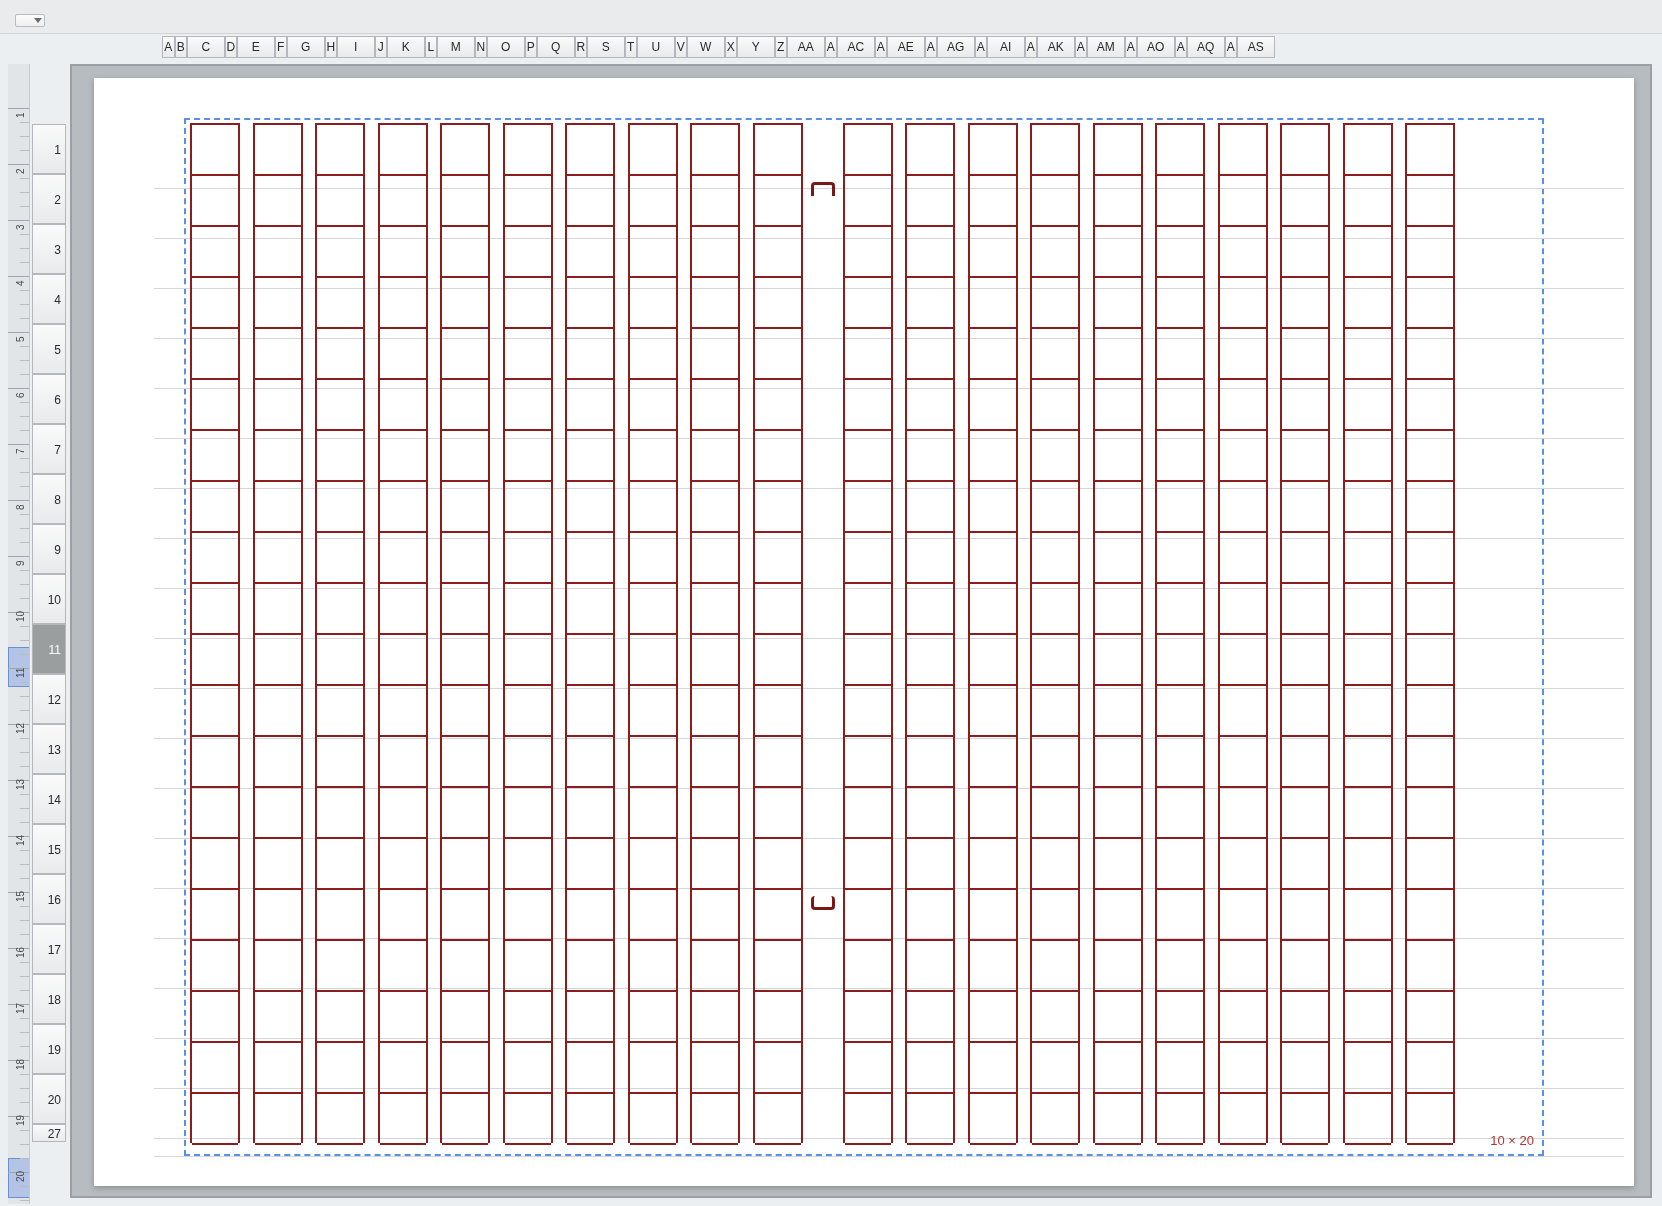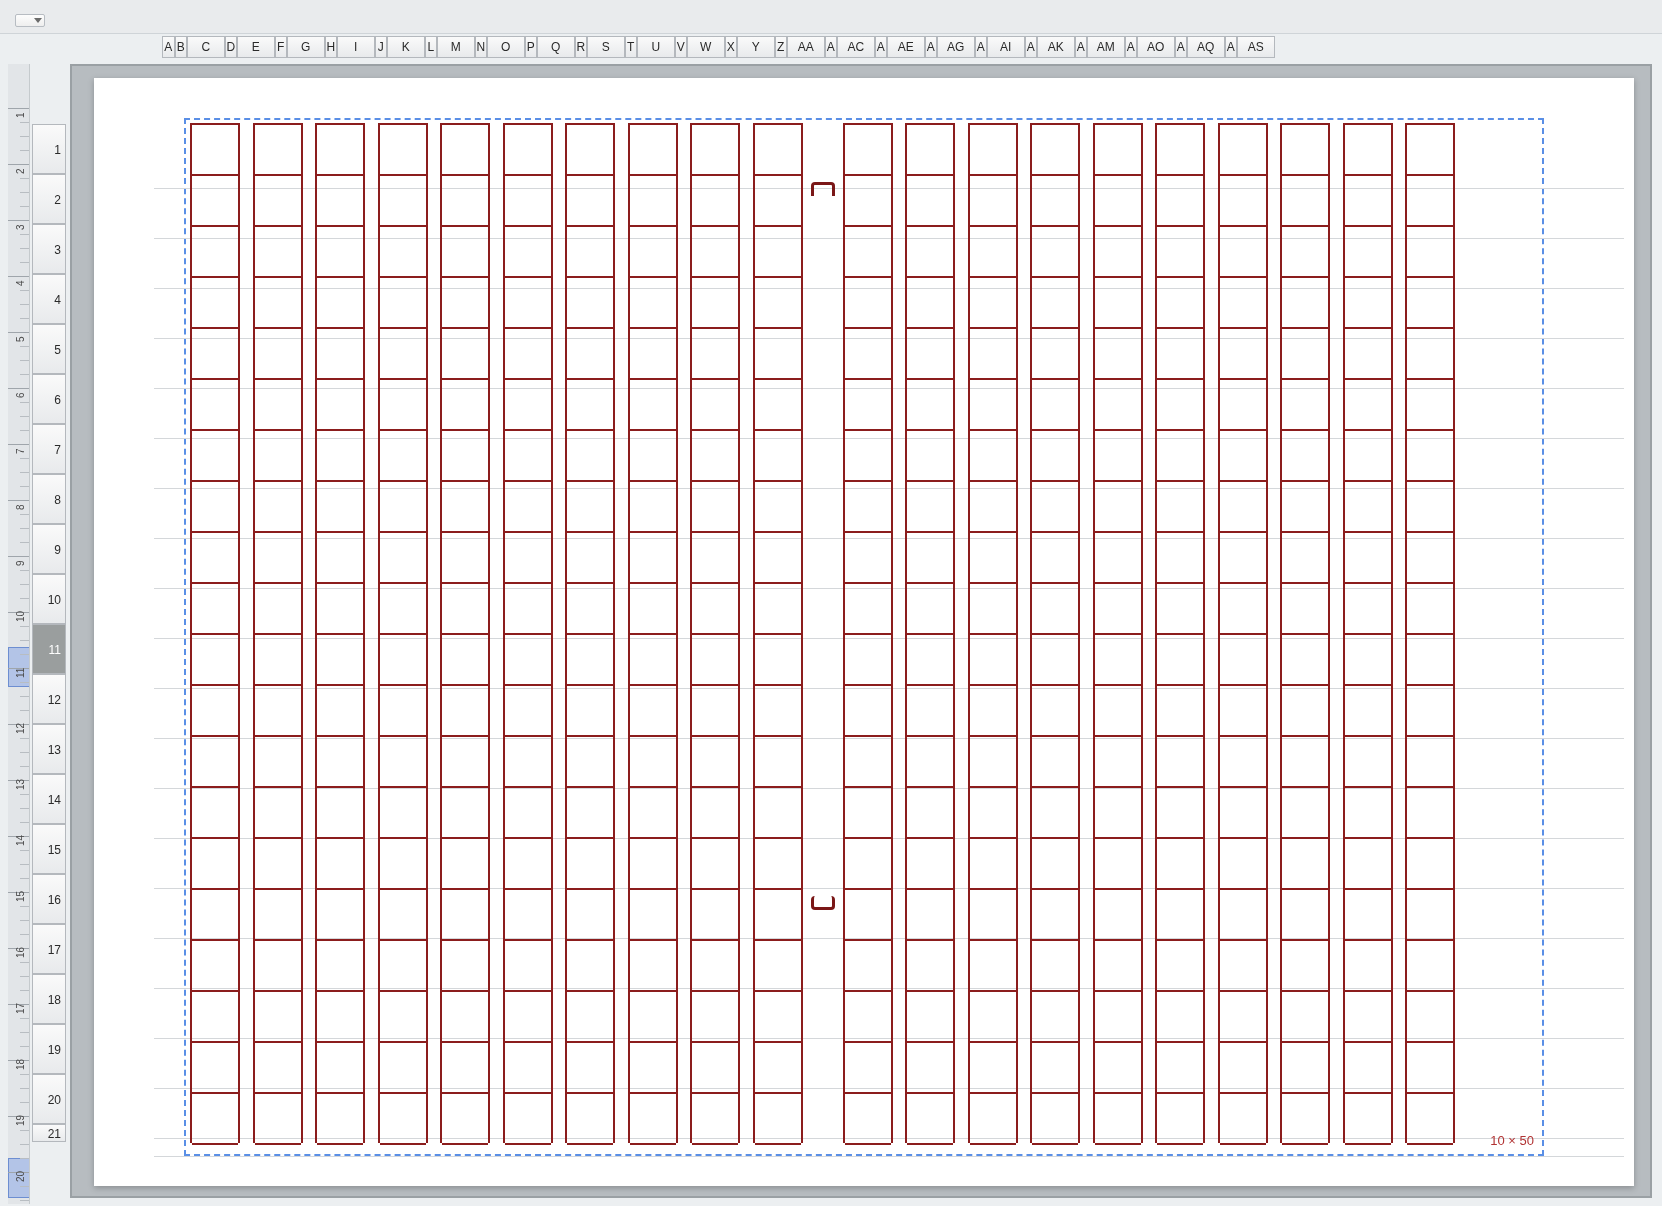--- a/index.html
+++ b/index.html
@@ -354,21 +354,21 @@
     <div class="cell sel" style="top: 560px; height: 50px; line-height: 50px;">11</div>
     <div class="cell" style="top: 610px; height: 50px; line-height: 50px;">12</div>
     <div class="cell" style="top: 660px; height: 50px; line-height: 50px;">13</div>
     <div class="cell" style="top: 710px; height: 50px; line-height: 50px;">14</div>
     <div class="cell" style="top: 760px; height: 50px; line-height: 50px;">15</div>
     <div class="cell" style="top: 810px; height: 50px; line-height: 50px;">16</div>
     <div class="cell" style="top: 860px; height: 50px; line-height: 50px;">17</div>
     <div class="cell" style="top: 910px; height: 50px; line-height: 50px;">18</div>
     <div class="cell" style="top: 960px; height: 50px; line-height: 50px;">19</div>
     <div class="cell" style="top: 1010px; height: 50px; line-height: 50px;">20</div>
-    <div class="cell" style="top: 1060px; height: 18px; line-height: 18px;">21</div>
+    <div class="cell" style="top: 1060px; height: 18px; line-height: 18px;">27</div>
   </div>
 
 <div class="canvas">
   <div class="page" id="page">
     <div class="dashbox" id="dashbox" style="left: 90px; top: 40px; width: 1360px; height: 1038px;"></div>
     <div id="hgridwrap">
         <div class="hgrid" style="top: 110px;"></div>
         <div class="hgrid" style="top: 160px;"></div>
         <div class="hgrid" style="top: 210px;"></div>
         <div class="hgrid" style="top: 260px;"></div>
@@ -847,15 +847,15 @@
           <div class="rowline" style="top: 765px;"></div>
           <div class="rowline" style="top: 816px;"></div>
           <div class="rowline" style="top: 867px;"></div>
           <div class="rowline" style="top: 918px;"></div>
           <div class="rowline" style="top: 969px;"></div>
           <div class="rowline" style="top: 1020px;"></div>
         </div>
       </div>
     <div class="spine" id="spine-top" style="left: 716.5px; top: 104px;"></div>
     <div class="spine bot" id="spine-bot" style="left: 716.5px; top: 818px;"></div>
-    <div class="gridlabel" id="gridlabel" style="right: 100px; bottom: 38px;">10 × 50</div>
+    <div class="gridlabel" id="gridlabel" style="right: 100px; bottom: 38px;">10 × 20</div>
   </div>
 </div>
 
 </body></html>

